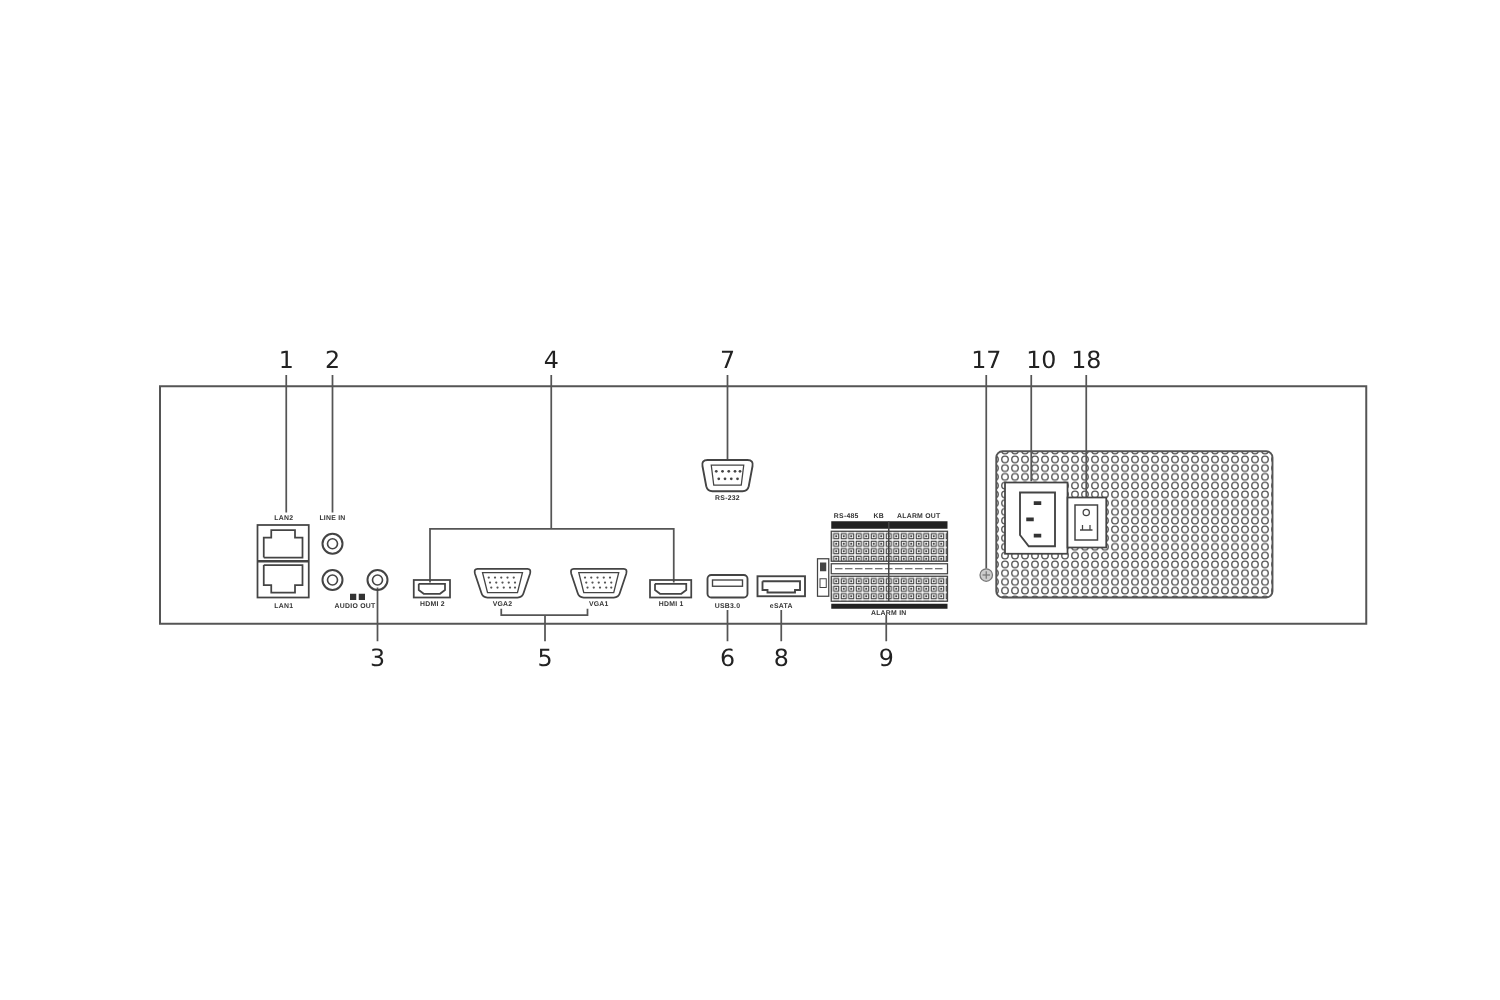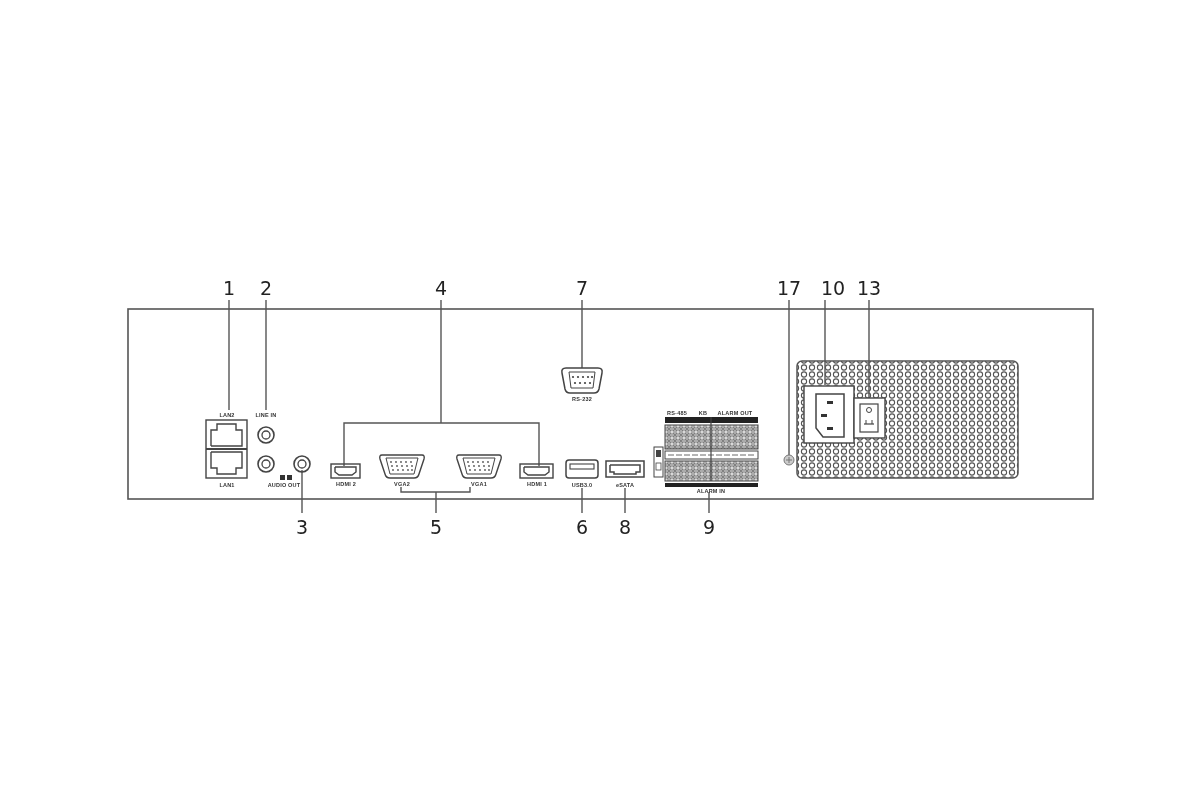--- a/index.html
+++ b/index.html
@@ -184,21 +184,21 @@
   </g>
 </svg>
 
 
 <div class="callout" style="left:229px;top:279px;">1</div>
 <div class="callout" style="left:266px;top:279px;">2</div>
 <div class="callout" style="left:441px;top:279px;">4</div>
 <div class="callout" style="left:582px;top:279px;">7</div>
 <div class="callout" style="left:789px;top:279px;">17</div>
 <div class="callout" style="left:833px;top:279px;">10</div>
-<div class="callout" style="left:869px;top:279px;">13</div>
+<div class="callout" style="left:869px;top:279px;">18</div>
 
 <div class="callout" style="left:302px;top:518px;">3</div>
 <div class="callout" style="left:436px;top:518px;">5</div>
 <div class="callout" style="left:582px;top:518px;">6</div>
 <div class="callout" style="left:625px;top:518px;">8</div>
 <div class="callout" style="left:709px;top:518px;">9</div>
 
 
 <div class="plabel" style="left:227px;top:412px;">LAN2</div>
 <div class="plabel" style="left:227px;top:482px;">LAN1</div>

